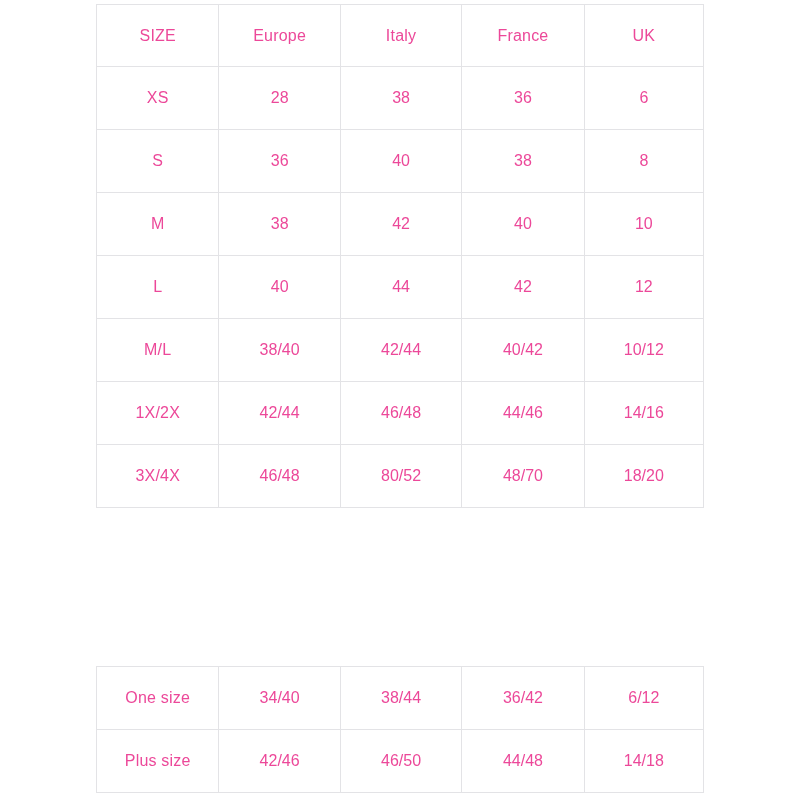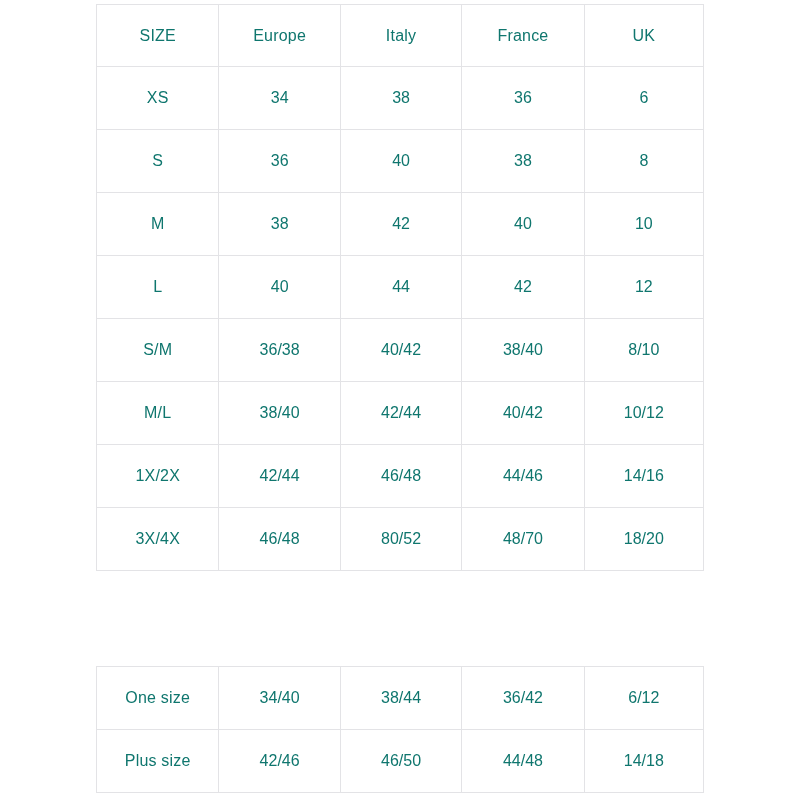--- a/index.html
+++ b/index.html
@@ -30,21 +30,21 @@
     border-collapse: collapse;
     width: 608px;
     table-layout: fixed;
   }
   table.size-table td, table.size-table th {
     border: 1px solid #e3e3e6;
     text-align: center;
     vertical-align: middle;
     font-weight: normal;
     font-size: 16px;
-    color: #0f766e;
+    color: #ec4899;
     padding: 0;
   }
   
   col.c0 { width: 117px; }
   col.c1 { width: 116px; }
   col.c2 { width: 116px; }
   col.c3 { width: 117px; }
   col.c4 { width: 114px; }
 
   table.size-table tr { height: 63px; }
@@ -87,21 +87,21 @@
         <tr>
           <th class="hdr">SIZE</th>
           <th class="hdr">Europe</th>
           <th class="hdr">Italy</th>
           <th class="hdr">France</th>
           <th class="hdr">UK</th>
         </tr>
 
         <tr>
           <td class="rowlabel">XS</td>
-          <td class="val">34</td>
+          <td class="val">28</td>
           <td class="val">38</td>
           <td class="val">36</td>
           <td class="val">6</td>
         </tr>
         <tr>
           <td class="rowlabel">S</td>
           <td class="val">36</td>
           <td class="val">40</td>
           <td class="val">38</td>
           <td class="val">8</td>
@@ -112,27 +112,20 @@
           <td class="val">42</td>
           <td class="val">40</td>
           <td class="val">10</td>
         </tr>
         <tr>
           <td class="rowlabel">L</td>
           <td class="val">40</td>
           <td class="val">44</td>
           <td class="val">42</td>
           <td class="val">12</td>
-        </tr>
-        <tr>
-          <td class="rowlabel">S/M</td>
-          <td class="val">36/38</td>
-          <td class="val">40/42</td>
-          <td class="val">38/40</td>
-          <td class="val">8/10</td>
         </tr>
         <tr>
           <td class="rowlabel">M/L</td>
           <td class="val">38/40</td>
           <td class="val">42/44</td>
           <td class="val">40/42</td>
           <td class="val">10/12</td>
         </tr>
         <tr>
           <td class="rowlabel">1X/2X</td>

